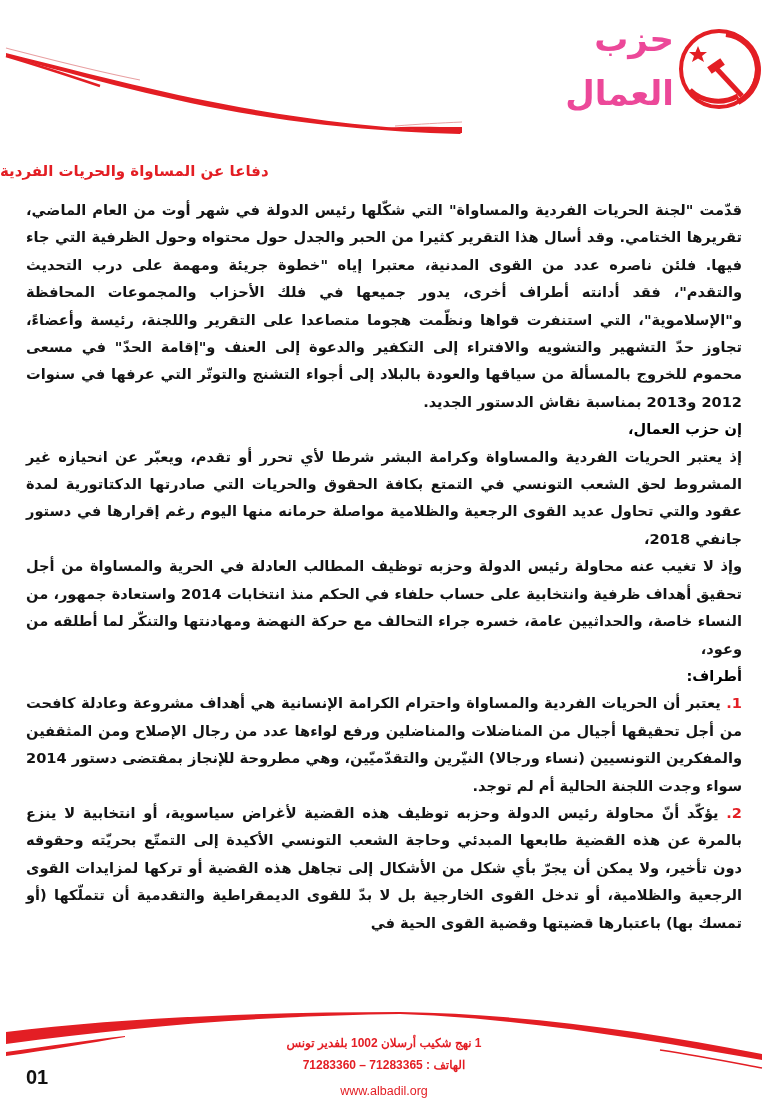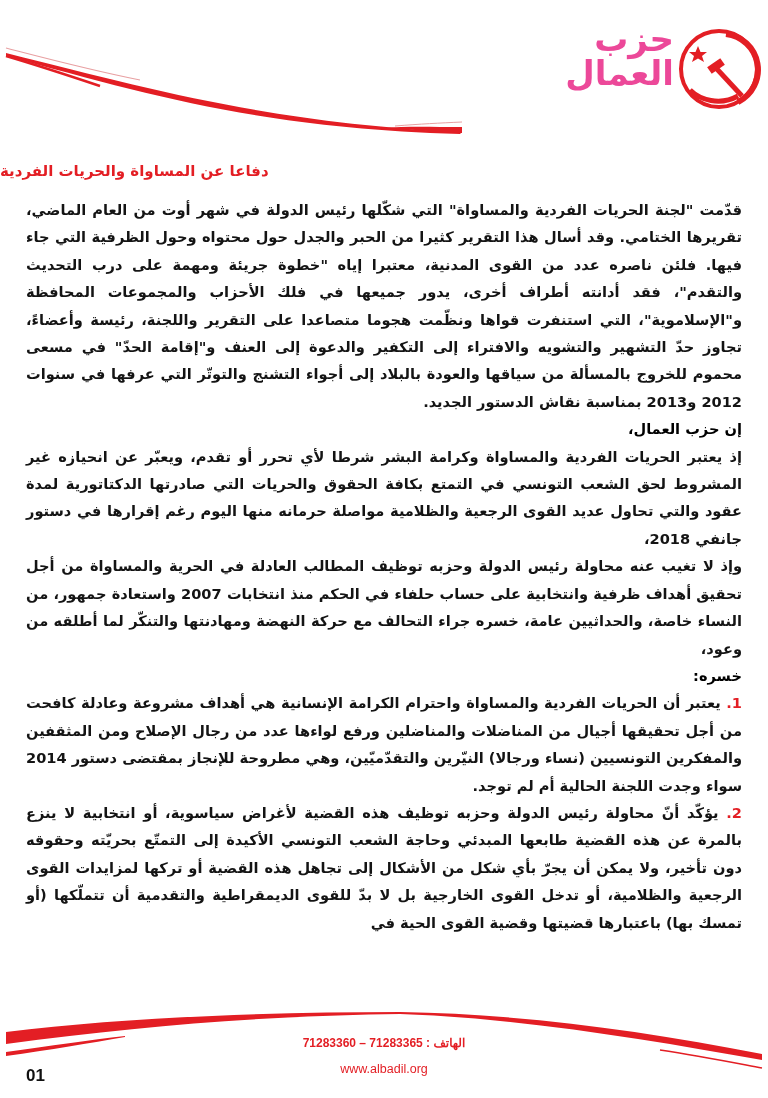--- a/index.html
+++ b/index.html
@@ -3,40 +3,40 @@
 <meta charset="utf-8">
 <style>
   html, body { margin: 0; padding: 0; background: #ffffff; }
   body { width: 768px; height: 1098px; position: relative; overflow: hidden;
          font-family: "DejaVu Sans", sans-serif; color: #111; }
   .header-swoosh { position: absolute; left: 0; top: 0; width: 768px; height: 150px; }
   .logo { position: absolute; right: 6px; top: 12px; width: 160px; height: 100px; }
   .logo-text { position: absolute; right: 88px; top: 10px; direction: rtl; text-align: right;
                color: #ec4899; font-family: "DejaVu Sans", sans-serif; font-weight: bold; line-height: 1; }
   .logo-text .l1 { font-size: 34px; display: block; }
-  .logo-text .l2 { font-size: 34px; display: block; margin-top: 0; }
+  .logo-text .l2 { font-size: 34px; display: block; margin-top: 20px; }
   .logo-emblem { position: absolute; right: 0; top: 14px; width: 86px; height: 86px; }
 
   .title { position: absolute; left: 0; right: 0; top: 162px; text-align: left; direction: rtl;
            color: #e31e24; font-weight: bold; font-size: 15px; font-family: "DejaVu Sans", sans-serif; }
 
   .content { position: absolute; left: 26px; right: 26px; top: 196px; direction: rtl; text-align: justify;
              font-family: "DejaVu Sans", sans-serif; font-weight: bold; font-size: 14.6px; line-height: 27.4px;
              color: #141414; }
   .content p { margin: 0; text-align-last: right; }
   .content .red-head { color: #000000; }
   .content .num { color: #e31e24; }
 
   .footer-swoosh { position: absolute; left: 0; top: 1010px; width: 768px; height: 60px; }
   .footer-lines { position: absolute; left: 0; right: 0; top: 1032px; text-align: center; direction: rtl;
                   color: #e31e24; font-family: "Liberation Sans", sans-serif; font-weight: bold; font-size: 12px; }
   .footer-lines .fl { display: block; height: 22px; line-height: 22px; }
   .footer-lines .fl.url { font-weight: normal; font-size: 12.5px; margin-top: 4px; direction: ltr; }
   .page-num { position: absolute; left: 26px; top: 1066px; font-family: "Liberation Sans", sans-serif;
-              font-weight: bold; font-size: 17px; color: #111; }
+              font-weight: bold; font-size: 20px; color: #111; }
 </style>
 </head>
 <body>
 
 <svg class="header-swoosh" viewBox="0 0 768 150">
   <path d="M6 48 C 60 62, 90 70, 140 80" stroke="#e8a0a2" stroke-width="1.2" fill="none"></path>
   <path d="M6 56 C 150 95, 260 128, 460 134 L 462 132 C 280 124, 160 92, 6 53 Z" fill="#e31e24"></path>
   <path d="M380 128 C 420 130, 440 132, 462 133 L 462 127 C 430 127, 410 126, 380 128 Z" fill="#e31e24"></path>
   <path d="M395 126 C 420 124, 440 123, 462 122" stroke="#e8a0a2" stroke-width="1" fill="none"></path>
   <path d="M6 56 C 40 66, 70 76, 100 86" stroke="#e31e24" stroke-width="2.5" fill="none"></path>
@@ -56,30 +56,31 @@
     <line x1="40" y1="42" x2="66" y2="70" stroke="#e31e24" stroke-width="5"></line>
   </svg>
 </div>
 
 <div class="title">دفاعا عن المساواة والحريات الفردية</div>
 
 <div class="content">
   <p>قدّمت "لجنة الحريات الفردية والمساواة" التي شكّلها رئيس الدولة في شهر أوت من العام الماضي، تقريرها الختامي. وقد أسال هذا التقرير كثيرا من الحبر والجدل حول محتواه وحول الظرفية التي جاء فيها. فلئن ناصره عدد من القوى المدنية، معتبرا إياه "خطوة جريئة ومهمة على درب التحديث والتقدم"، فقد أدانته أطراف أخرى، يدور جميعها في فلك الأحزاب والمجموعات المحافظة و"الإسلاموية"، التي استنفرت قواها ونظّمت هجوما متصاعدا على التقرير واللجنة، رئيسة وأعضاءً، تجاوز حدّ التشهير والتشويه والافتراء إلى التكفير والدعوة إلى العنف و"إقامة الحدّ" في مسعى محموم للخروج بالمسألة من سياقها والعودة بالبلاد إلى أجواء التشنج والتوتّر التي عرفها في سنوات 2012 و2013 بمناسبة نقاش الدستور الجديد.</p>
   <p class="red-head">إن حزب العمال،</p>
   <p>إذ يعتبر الحريات الفردية والمساواة وكرامة البشر شرطا لأي تحرر أو تقدم، ويعبّر عن انحيازه غير المشروط لحق الشعب التونسي في التمتع بكافة الحقوق والحريات التي صادرتها الدكتاتورية لمدة عقود والتي تحاول عديد القوى الرجعية والظلامية مواصلة حرمانه منها اليوم رغم إقرارها في دستور جانفي 2018،</p>
-  <p>وإذ لا تغيب عنه محاولة رئيس الدولة وحزبه توظيف المطالب العادلة في الحرية والمساواة من أجل تحقيق أهداف ظرفية وانتخابية على حساب حلفاء في الحكم منذ انتخابات 2007 واستعادة جمهور، من النساء خاصة، والحداثيين عامة، خسره جراء التحالف مع حركة النهضة ومهادنتها والتنكّر لما أطلقه من وعود،</p>
-  <p class="red-head">خسره:</p>
+  <p>وإذ لا تغيب عنه محاولة رئيس الدولة وحزبه توظيف المطالب العادلة في الحرية والمساواة من أجل تحقيق أهداف ظرفية وانتخابية على حساب حلفاء في الحكم منذ انتخابات 2014 واستعادة جمهور، من النساء خاصة، والحداثيين عامة، خسره جراء التحالف مع حركة النهضة ومهادنتها والتنكّر لما أطلقه من وعود،</p>
+  <p class="red-head">أطراف:</p>
   <p><span class="num">1.</span> <span>يعتبر أن الحريات الفردية والمساواة واحترام الكرامة الإنسانية هي أهداف مشروعة وعادلة كافحت من أجل تحقيقها أجيال من المناضلات والمناضلين ورفع لواءها عدد من رجال الإصلاح ومن المثقفين والمفكرين التونسيين (نساء ورجالا) النيّرين والتقدّميّين، وهي مطروحة للإنجاز بمقتضى دستور 2014 سواء وجدت اللجنة الحالية أم لم توجد.</span></p>
   <p><span class="num">2.</span> <span>يؤكّد أنّ محاولة رئيس الدولة وحزبه توظيف هذه القضية لأغراض سياسوية، أو انتخابية لا ينزع بالمرة عن هذه القضية طابعها المبدئي وحاجة الشعب التونسي الأكيدة إلى التمتّع بحريّته وحقوقه دون تأخير، ولا يمكن أن يجرّ بأي شكل من الأشكال إلى تجاهل هذه القضية أو تركها لمزايدات القوى الرجعية والظلامية، أو تدخل القوى الخارجية بل لا بدّ للقوى الديمقراطية والتقدمية أن تتملّكها (أو تمسك بها) باعتبارها قضيتها وقضية القوى الحية في</span></p>
 </div>
 
 <svg class="footer-swoosh" viewBox="0 0 768 60">
   <path d="M6 22 C 120 8, 260 2, 400 2 L 400 4 C 260 6, 140 16, 6 34 Z" fill="#e31e24"></path>
   <path d="M6 42 C 50 36, 90 30, 125 26 L 125 27 C 90 33, 50 40, 6 46 Z" fill="#e31e24"></path>
   <path d="M400 2 C 520 4, 640 20, 762 44 L 762 50 C 650 30, 520 8, 400 4 Z" fill="#e31e24"></path>
   <path d="M660 40 C 700 46, 730 52, 762 58" stroke="#e31e24" stroke-width="1.5" fill="none"></path>
 </svg>
 
 <div class="footer-lines">
+  <span class="fl">1 نهج شكيب أرسلان 1002 بلفدير تونس</span>
   <span class="fl">الهاتف : 71283365 – 71283360</span>
   <span class="fl url">www.albadil.org</span>
 </div>
 <div class="page-num">01</div>
 
 </body></html>

